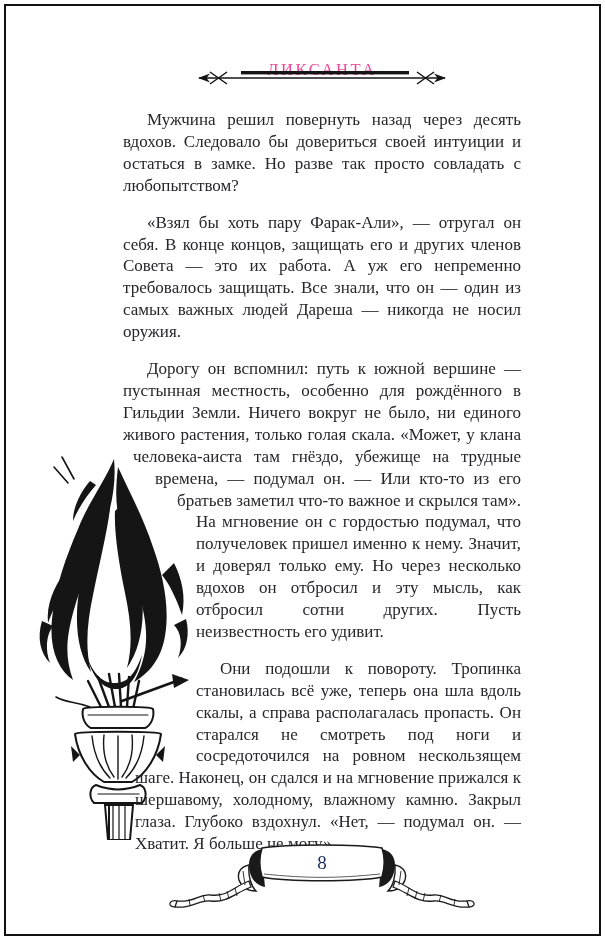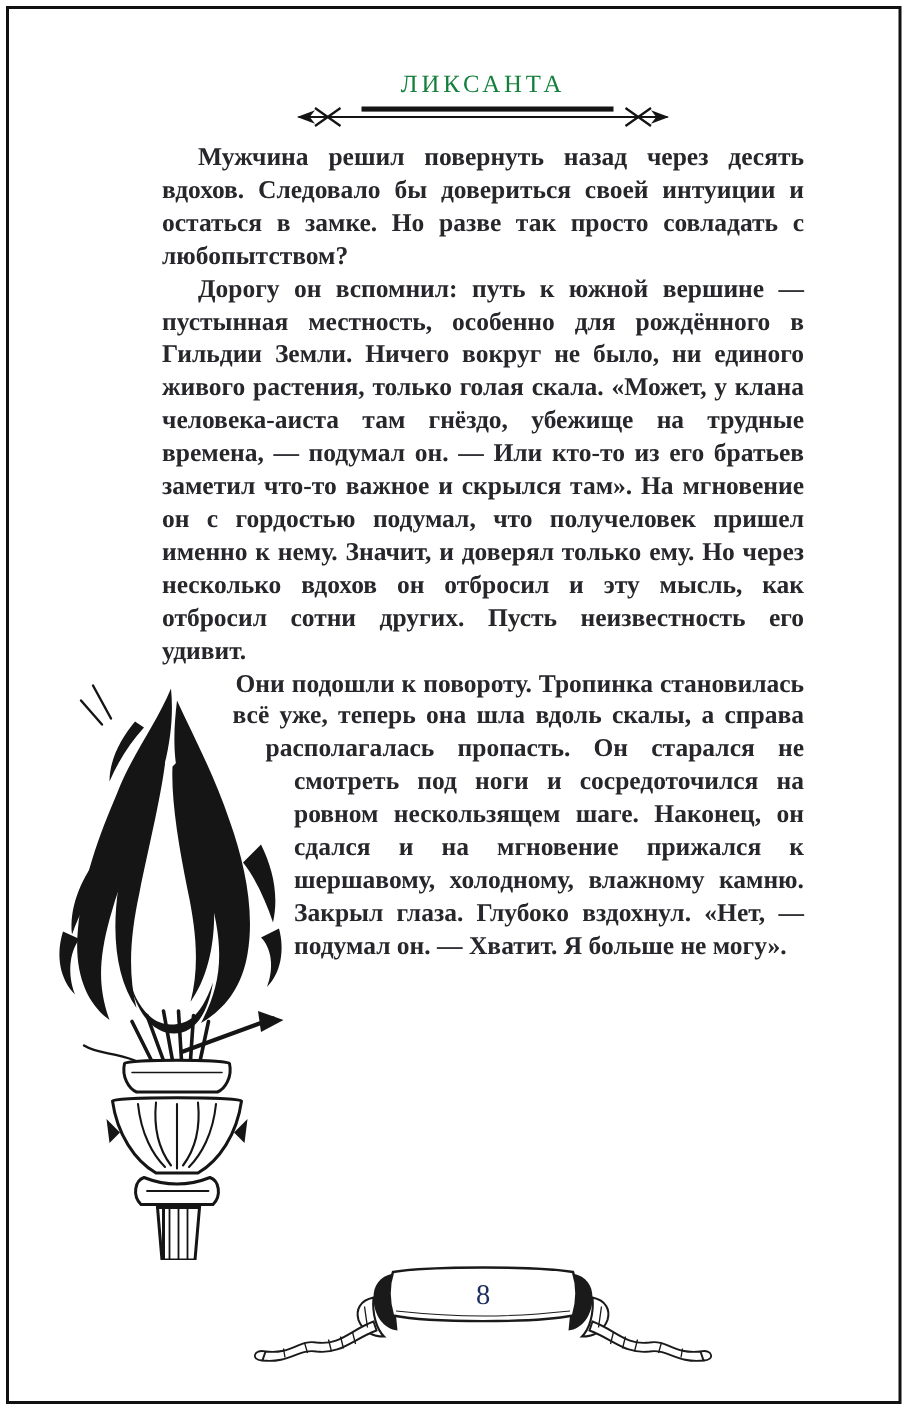--- a/index.html
+++ b/index.html
@@ -2,30 +2,30 @@
 <html lang="ru"><head>
 <meta charset="utf-8">
 <style>
   html,body{margin:0;padding:0;background:#ffffff;}
   .page{
     position:relative;width:605px;height:940px;background:#ffffff;overflow:hidden;
     font-family:"Liberation Serif","DejaVu Serif",serif;color:#26262b;
   }
   .frame{position:absolute;inset:4px;border:2px solid #111111;pointer-events:none;}
   .header-title{
-    position:absolute;left:108px;width:428px;top:46px;text-align:center;
-    font-size:16.5px;letter-spacing:2.6px;color:#15803d;
+    position:absolute;left:108px;width:428px;top:60px;text-align:center;
+    font-size:16.5px;letter-spacing:2.6px;color:#ec4899;
   }
   .header-rule{position:absolute;left:197px;top:67px;}
   .content{
     position:absolute;left:108px;top:94px;width:428px;
     font-size:17px;line-height:21.9px;text-align:justify;
     hyphens:auto;-webkit-hyphens:auto;
   }
-  .content p{margin:0;text-indent:24px;font-weight:bold;}
+  .content p{margin:15px;text-indent:24px;}
   .wrapf{float:left;clear:left;height:22px;}
   .w-spacer{width:0;height:368px;}
   .w-s1{width:25px;height:24px;}
   .w-s2{width:47px;}
   .w-s3{width:69px;}
   .w-s4{width:88px;}
   .w-main{width:88px;height:196px;}
   .w-stem{width:27px;height:92px;}
   .torch{position:absolute;left:28px;top:455px;}
   .ribbon{position:absolute;left:167px;top:841px;}
@@ -89,20 +89,21 @@
 
   <div class="content">
     <div class="wrapf w-spacer"></div>
     <div class="wrapf w-s1"></div>
     <div class="wrapf w-s2"></div>
     <div class="wrapf w-s3"></div>
     <div class="wrapf w-s4"></div>
     <div class="wrapf w-main"></div>
     <div class="wrapf w-stem"></div>
     <p>Мужчина решил повернуть назад через десять вдохов. Следовало бы довериться своей интуиции и остаться в замке. Но разве так просто совладать с любопытством?</p>
+    <p>«Взял бы хоть пару Фарак-Али», — отругал он себя. В конце концов, защищать его и других членов Совета — это их работа. А уж его непременно требовалось защищать. Все знали, что он — один из самых важных людей Дареша — никогда не носил оружия.</p>
     <p>Дорогу он вспомнил: путь к южной вершине — пустынная местность, особенно для рождённого в Гильдии Земли. Ничего вокруг не было, ни единого живого растения, только голая скала. «Может, у клана человека-аиста там гнёздо, убежище на трудные времена, — подумал он. — Или кто-то из его братьев заметил что-то важное и скрылся там». На мгновение он с гордостью подумал, что получеловек пришел именно к нему. Значит, и доверял только ему. Но через несколько вдохов он отбросил и эту мысль, как отбросил сотни других. Пусть неизвестность его удивит.</p>
     <p>Они подошли к повороту. Тропинка становилась всё уже, теперь она шла вдоль скалы, а справа располагалась пропасть. Он старался не смотреть под ноги и сосредоточился на ровном нескользящем шаге. Наконец, он сдался и на мгновение прижался к шершавому, холодному, влажному камню. Закрыл глаза. Глубоко вздохнул. «Нет, — подумал он. — Хватит. Я больше не могу».</p>
   </div>
 
   <svg class="ribbon" width="310" height="72" viewBox="0 0 310 72">
 
     <path d="M95,8 C86,10 82,16 82,24 C82,36 89,45 98,46 L97,36 C93,30 92,18 95,8 Z" fill="#1a1a1a"></path>
     <path d="M215,8 C224,10 228,16 228,24 C228,36 221,45 212,46 L213,36 C217,30 218,18 215,8 Z" fill="#1a1a1a"></path>
 
     <path d="M82,24 C73,26 70,32 72,39 C75,47 82,50 89,50 C84,45 81,35 82,24 Z" fill="#ffffff" stroke="#1a1a1a" stroke-width="1.4"></path>

